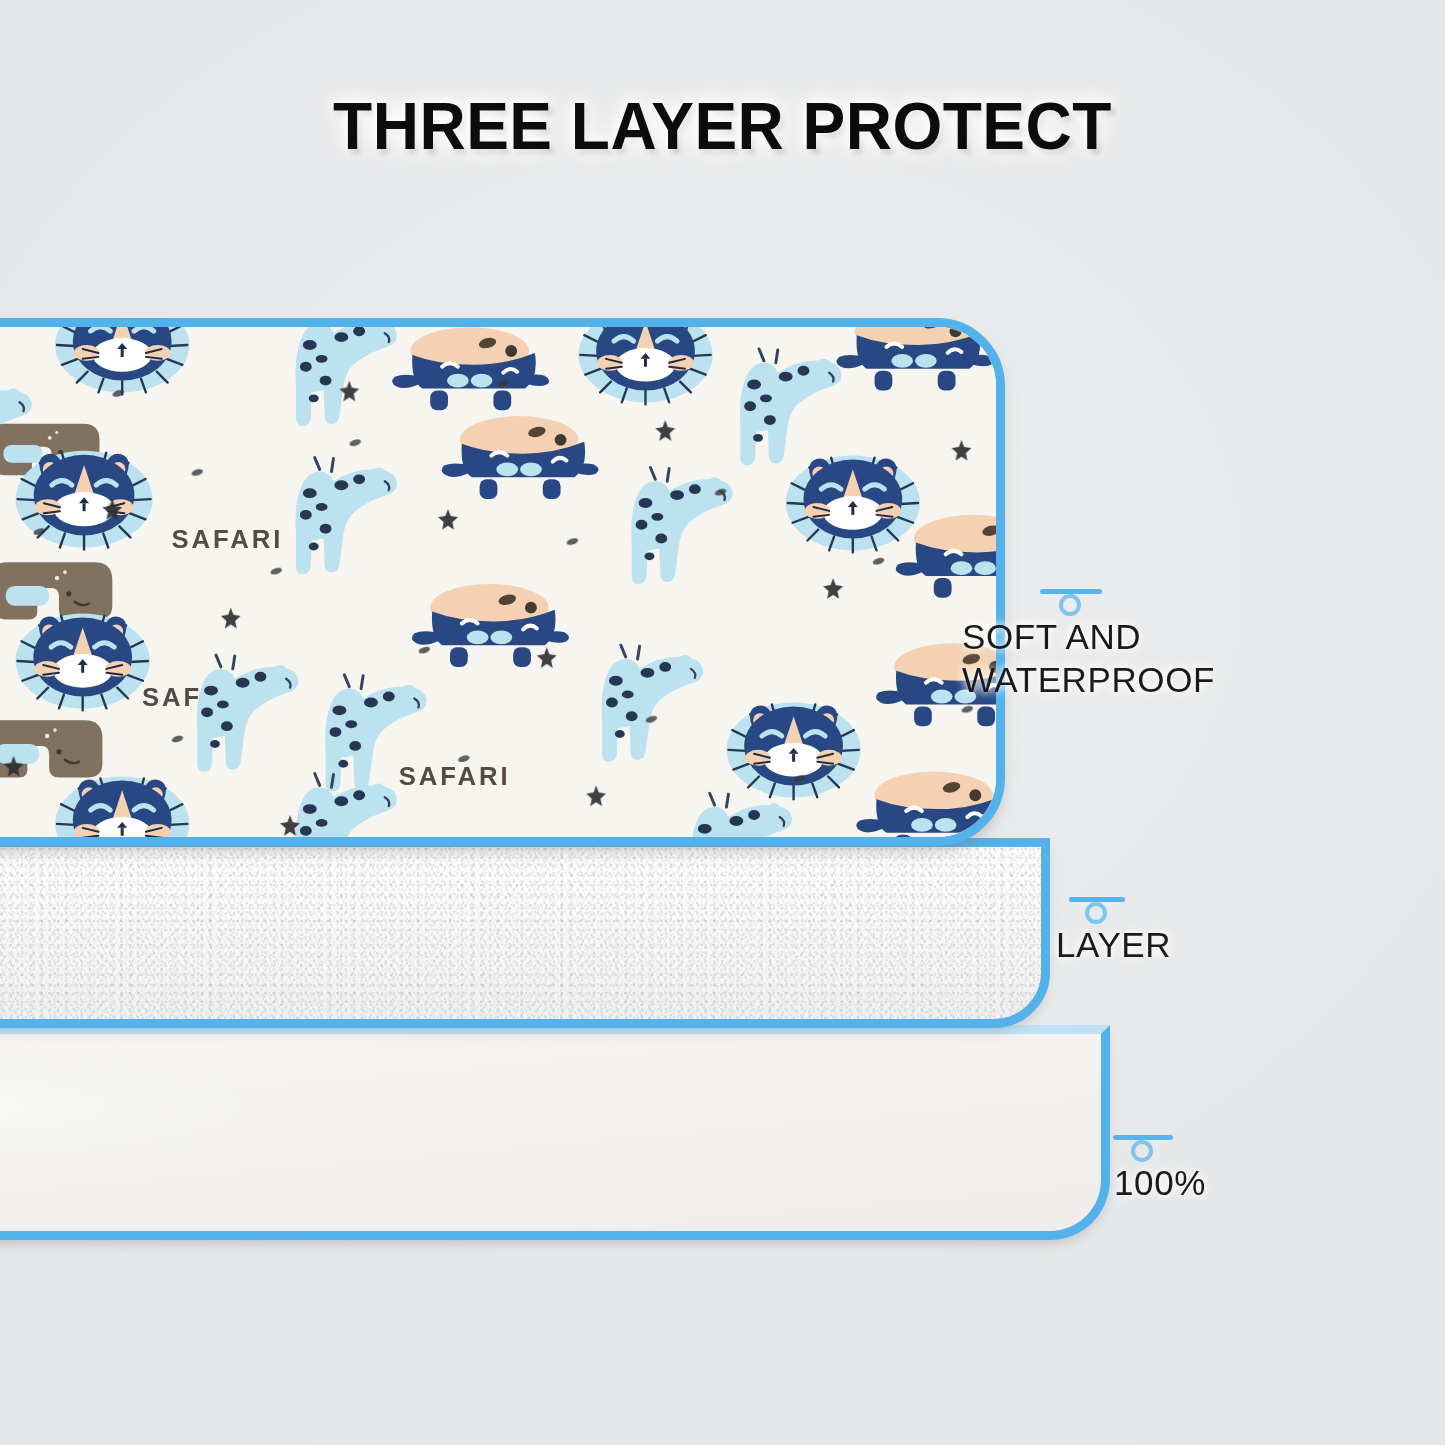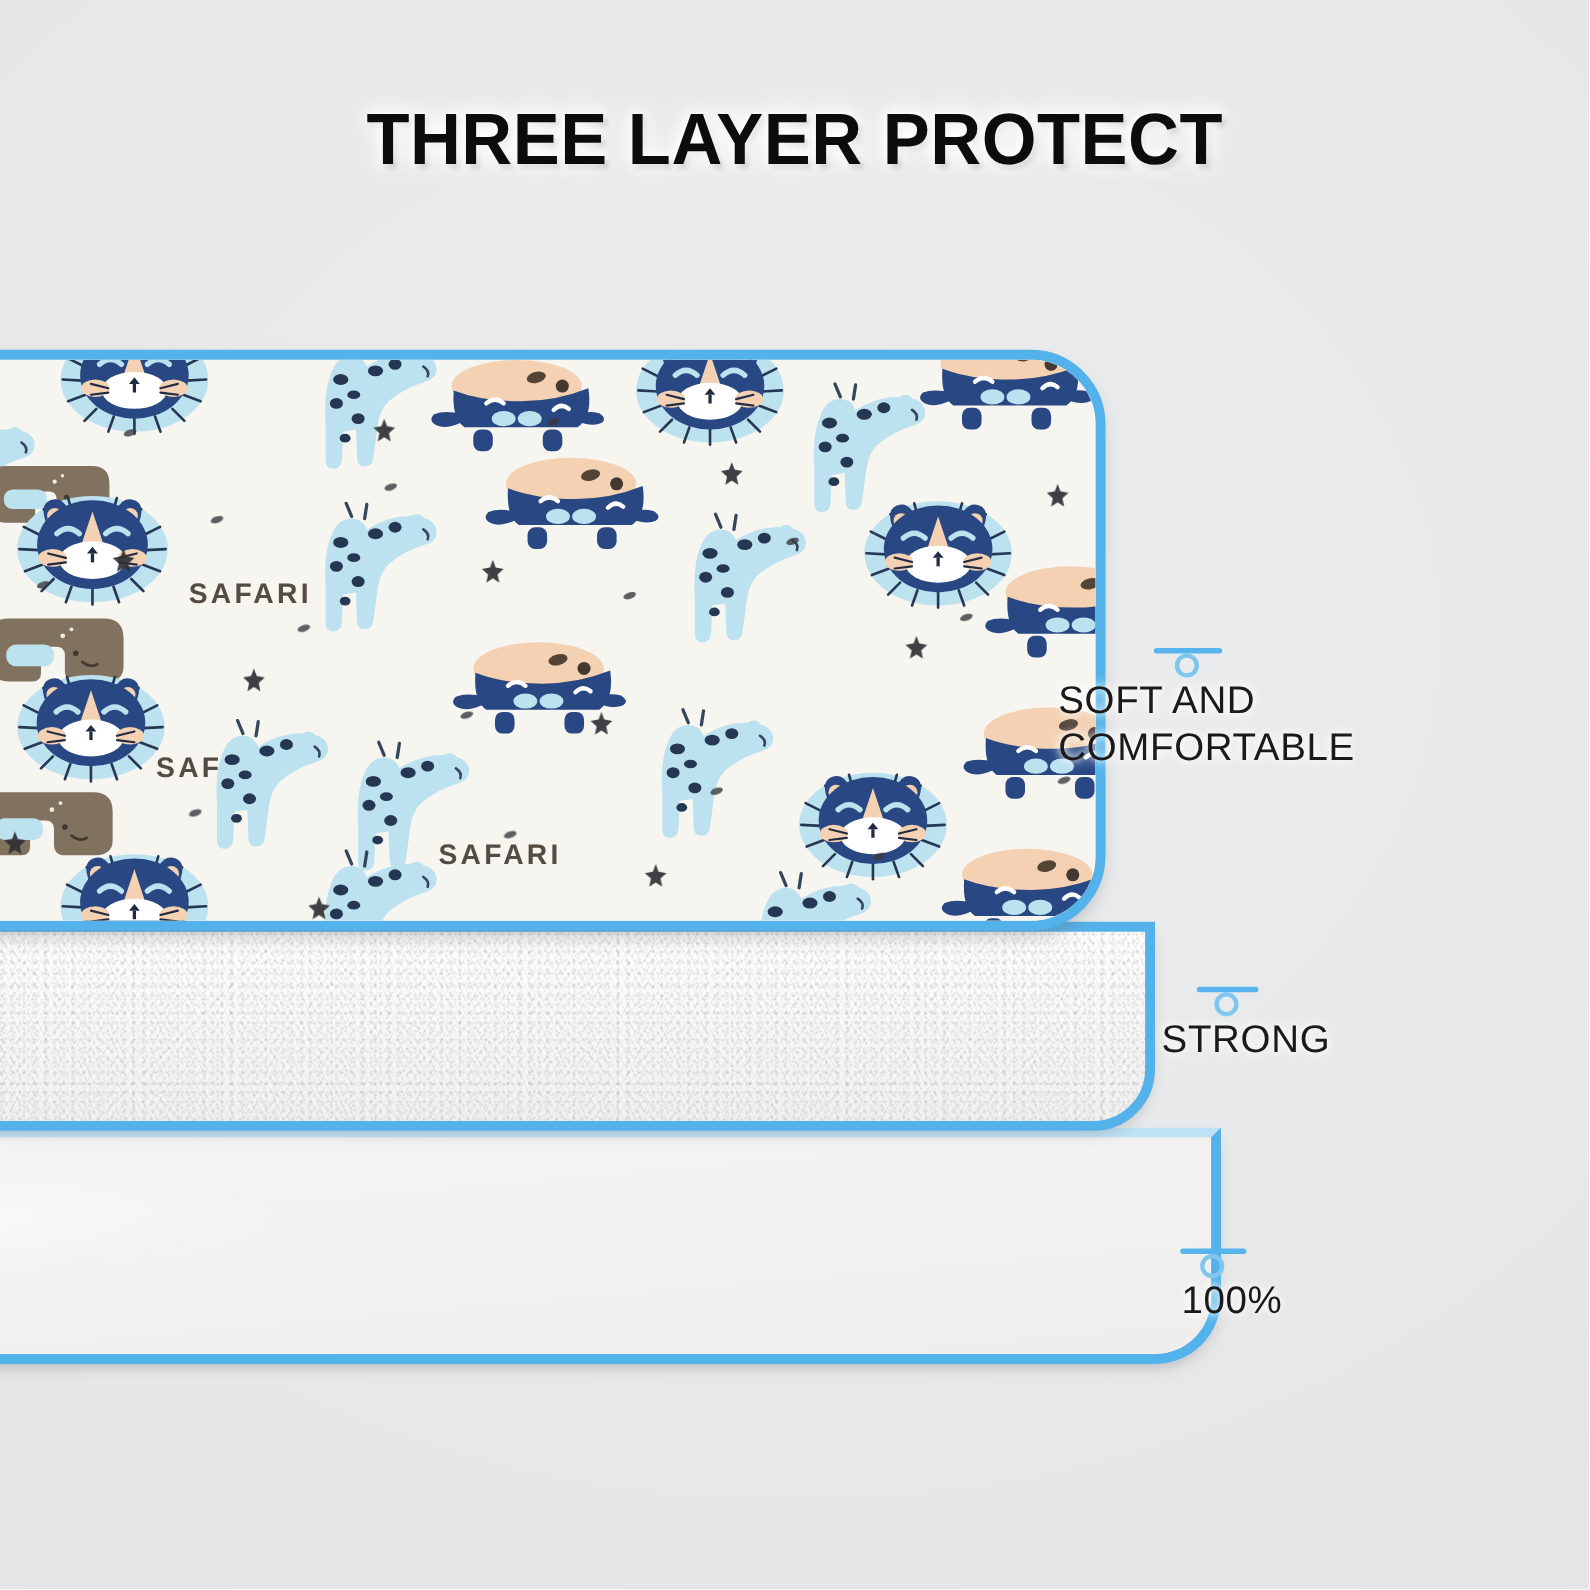--- a/index.html
+++ b/index.html
@@ -160,21 +160,21 @@
     letter-spacing: 0.6px;
     white-space: nowrap;
     text-shadow: 0 0 7px #ffffff, 0 0 12px #ffffff;
     user-select: none;
   }
 
   #callout-soft       { left: 928px;  top: 589px; }
   #callout-soft .callout-line      { width: 62px; }
   #callout-absorbent  { left: 1022px; top: 897px; }
   #callout-absorbent .callout-line { width: 56px; }
-  #callout-waterproof { left: 1040px; top: 1135px; }
+  #callout-waterproof { left: 1080px; top: 1135px; }
   #callout-waterproof .callout-line{ width: 60px; }
 </style>
 </head>
 <body>
 
 <div id="stage">
 
   <div id="title">THREE LAYER PROTECT</div>
 
   <div id="pad-stack">
@@ -471,29 +471,29 @@
         <rect x="0" y="0" width="1425" height="528" fill="#ffffff" opacity="0.05"></rect>
       </svg>
     </div>
   </div>
 
   <div class="callout" id="callout-soft">
     <div class="callout-line"></div>
     <div class="callout-dot"></div>
     <div class="callout-text">
       <div>SOFT AND</div>
-      <div>COMFORTABLE</div>
+      <div>WATERPROOF</div>
     </div>
   </div>
 
   <div class="callout" id="callout-absorbent">
     <div class="callout-line"></div>
     <div class="callout-dot"></div>
     <div class="callout-text">
-      <div>STRONG</div>
+      <div>LAYER</div>
     </div>
   </div>
 
   <div class="callout" id="callout-waterproof">
     <div class="callout-line"></div>
     <div class="callout-dot"></div>
     <div class="callout-text">
       <div>100%</div>
     </div>
   </div>

